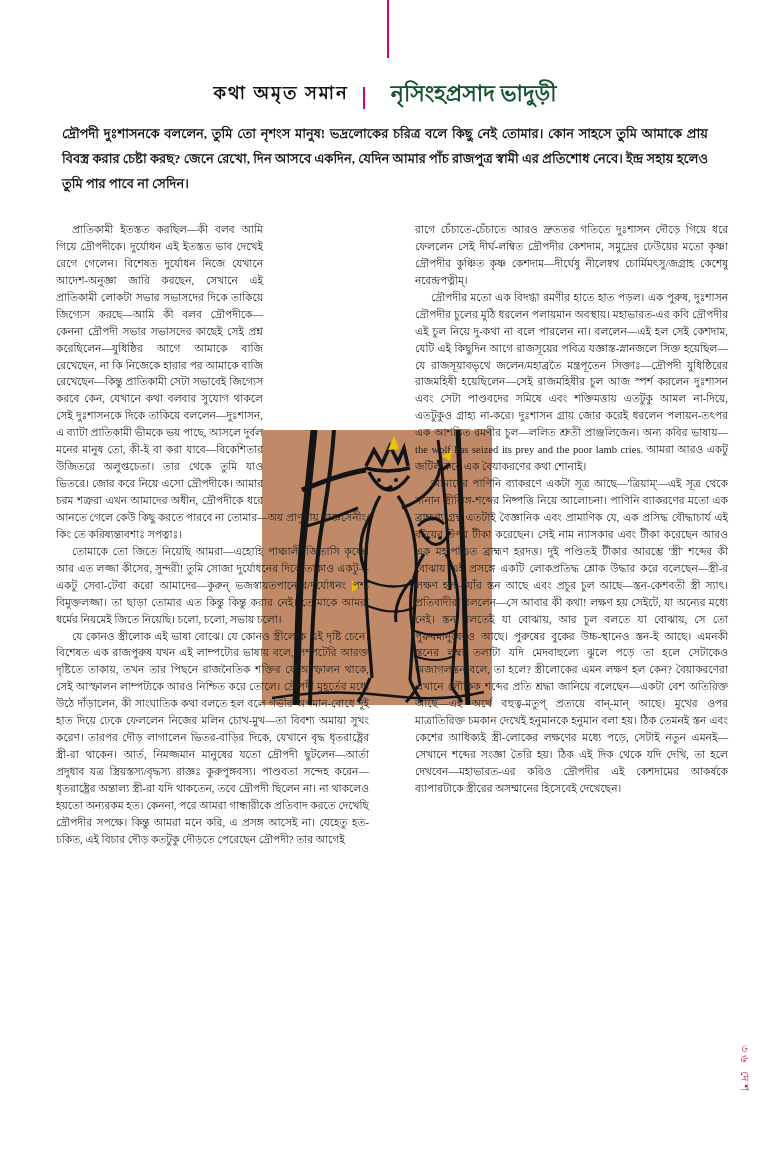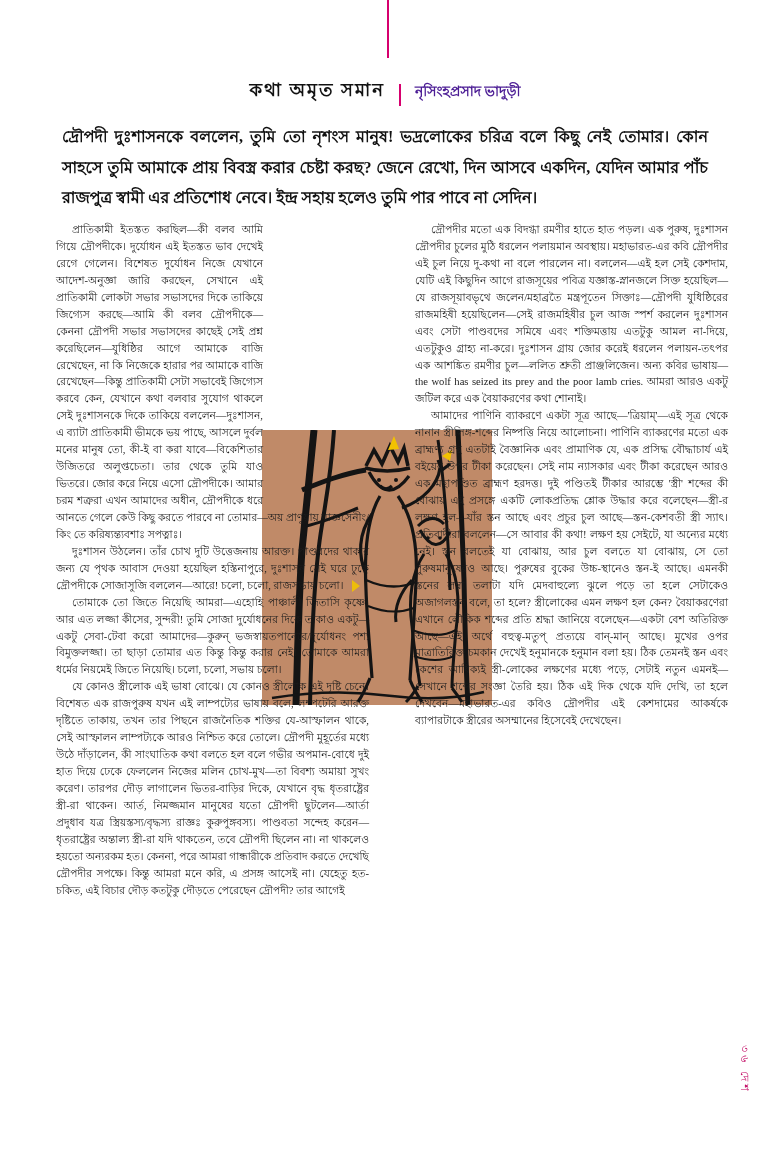--- a/index.html
+++ b/index.html
@@ -49,33 +49,33 @@
   }
   .header .divider {
     width: 2px;
     height: 22px;
     background: #d6006e;
     display: inline-block;
     position: relative;
     top: 3px;
   }
   .header .author {
-    font-size: 14px;
-    color: #4c1d95;
+    font-size: 22px;
+    color: #14532d;
     font-weight: bold;
-    padding-left: 14px;
+    padding-left: 26px;
   }
   
   .intro {
     position: absolute;
     left: 62px;
     top: 122px;
     width: 646px;
     text-align: justify;
-    font-size: 16px;
+    font-size: 13px;
     line-height: 1.92;
     font-weight: bold;
     color: #111;
   }
   
   .columns {
     position: absolute;
     left: 44px;
     top: 222px;
     width: 684px;
@@ -201,25 +201,25 @@
       </g>
 
       <path d="M10 268 q60 -10 120 -2 q50 6 92 -4" stroke="#141414" stroke-width="2.4" fill="none"></path>
     </svg>
   </div>
 
   <div class="columns">
     <div class="col left">
       <div class="shape-left"></div>
       <p>প্রাতিকামী ইতস্তত করছিল—কী বলব আমি গিয়ে দ্রৌপদীকে। দুর্যোধন এই ইতস্তত ভাব দেখেই রেগে গেলেন। বিশেষত দুর্যোধন নিজে যেখানে আদেশ-অনুজ্ঞা জারি করছেন, সেখানে এই প্রাতিকামী লোকটা সভার সভাসদের দিকে তাকিয়ে জিগ্যেস করছে—আমি কী বলব দ্রৌপদীকে—কেননা দ্রৌপদী সভার সভাসদের কাছেই সেই প্রশ্ন করেছিলেন—যুধিষ্ঠির আগে আমাকে বাজি রেখেছেন, না কি নিজেকে হারার পর আমাকে বাজি রেখেছেন—কিন্তু প্রাতিকামী সেটা সভাবেই জিগ্যেস করবে কেন, যেখানে কথা বলবার সুযোগ থাকলে সেই দুঃশাসনকে দিকে তাকিয়ে বললেন—দুঃশাসন, এ ব্যাটা প্রাতিকামী ভীমকে ভয় পাছে, আসলে দুর্বল মনের মানুষ তো, কী-ই বা করা যাবে—বিকেশিতার উজিতরে অলুপ্তচেতা। তার থেকে তুমি যাও ভিতরে। জোর করে নিয়ে এসো দ্রৌপদীকে। আমার চরম শত্রুরা এখন আমাদের অধীন, দ্রৌপদীকে ধরে আনতে গেলে কেউ কিছু করতে পারবে না তোমার—অয় প্রাণুয়ায় যাজ্ঞসেনীং/কিং তে করিষ্যন্ত্যবশাঃ সপত্নাঃ।</p>
-      <p>দুঃশাসন উঠলেন। তাঁর চোখ দুটি উত্তেজনায় আরক্ত। পাণ্ডবদের থাকার জন্য যে পৃথক আবাস দেওয়া হয়েছিল হস্তিনাপুরে, দুঃশাসন সেই ঘরে ঢুকে দ্রৌপদীকে সোজাসুজি বললেন—আরে! চলো, চলো, রাজসভায় চলো।</p>
       <p>তোমাকে তো জিতে নিয়েছি আমরা—এহোহি পাঞ্চালী জিতাসি কৃষ্ণে। আর এত লজ্জা কীসের, সুন্দরী! তুমি সোজা দুর্যোধনের দিকে তাকাও একটু—একটু সেবা-টেবা করো আমাদের—কুরুন্ ভজস্বায়তপানেরে/দুর্যোধনং পশ্য বিমুক্তলজ্জা। তা ছাড়া তোমার এত কিন্তু কিন্তু করার নেই। তোমাকে আমরা ধর্মের নিয়মেই জিতে নিয়েছি। চলো, চলো, সভায় চলো।</p>
       <p>যে কোনও স্ত্রীলোক এই ভাষা বোঝে। যে কোনও স্ত্রীলোক এই দৃষ্টি চেনে। বিশেষত এক রাজপুরুষ যখন এই লাম্পট্যের ভাষায় বলে, লম্পটেরি আরক্ত দৃষ্টিতে তাকায়, তখন তার পিছনে রাজনৈতিক শক্তির যে-আস্ফালন থাকে, সেই আস্ফালন লাম্পট্যকে আরও নিশ্চিত করে তোলে। দ্রৌপদী মুহূর্তের মধ্যে উঠে দাঁড়ালেন, কী সাংঘাতিক কথা বলতে হল বলে গভীর অপমান-বোধে দুই হাত দিয়ে ঢেকে ফেললেন নিজের মলিন চোখ-মুখ—তা বিবশ্য অমায়া সুখং করেণ। তারপর দৌড় লাগালেন ভিতর-বাড়ির দিকে, যেখানে বৃদ্ধ ধৃতরাষ্ট্রের স্ত্রী-রা থাকেন। আর্ত, নিমজ্জমান মানুষের যতো দ্রৌপদী ছুটলেন—আর্তা প্রদুধাব যত্র স্ত্রিয়স্তস্য/বৃদ্ধস্য রাজ্ঞঃ কুরুপুঙ্গবস্য। পাণ্ডবতা সন্দেহ করেন—ধৃতরাষ্ট্রের অন্তাল্য স্ত্রী-রা যদি থাকতেন, তবে দ্রৌপদী ছিলেন না। না থাকলেও হয়তো অন্যরকম হত। কেননা, পরে আমরা গান্ধারীকে প্রতিবাদ করতে দেখেছি দ্রৌপদীর সপক্ষে। কিন্তু আমরা মনে করি, এ প্রসঙ্গ আসেই না। যেহেতু হত-চকিত, এই বিচার দৌড় কতটুকু দৌড়তে পেরেছেন দ্রৌপদী? তার আগেই</p>
     </div>
     <div class="col right">
+      <p class="noindent">রাগে চেঁচাতে-চেঁচাতে আরও দ্রুততর গতিতে দুঃশাসন দৌড়ে গিয়ে ধরে ফেললেন সেই দীর্ঘ-লম্বিত দ্রৌপদীর কেশদাম, সমুদ্রের ঢেউয়ের মতো কৃষ্ণা দ্রৌপদীর কুঞ্চিত কৃষ্ণ কেশদাম—দীর্ঘেষু নীলেষ্বথ চোর্মিমৎসু/জগ্রাহ কেশেষু নরেন্দ্রপত্নীম্‌।</p>
       <p>দ্রৌপদীর মতো এক বিদগ্ধা রমণীর হাতে হাত পড়ল। এক পুরুষ, দুঃশাসন দ্রৌপদীর চুলের মুঠি ধরলেন পলায়মান অবস্থায়। মহাভারত-এর কবি দ্রৌপদীর এই চুল নিয়ে দু-কথা না বলে পারলেন না। বললেন—এই হল সেই কেশদাম, যেটি এই কিছুদিন আগে রাজসূয়ের পবিত্র যজ্ঞাস্ত-স্নানজলে সিক্ত হয়েছিল—যে রাজসূয়াবভৃথে জলেন/মহাব্রতৈ মন্ত্রপূতেন সিক্তাঃ—দ্রৌপদী যুধিষ্ঠিরের রাজমহিষী হয়েছিলেন—সেই রাজমহিষীর চুল আজ স্পর্শ করলেন দুঃশাসন এবং সেটা পাণ্ডবদের সমিষে এবং শক্তিমত্তায় এতটুকু আমল না-দিয়ে, এতটুকুও গ্রাহ্য না-করে। দুঃশাসন গ্রায় জোর করেই ধরলেন পলায়ন-তৎপর এক আশঙ্কিত রমণীর চুল—ললিত শ্রুতী প্রাঞ্জলিজেন। অন্য কবির ভাষায়—the wolf has seized its prey and the poor lamb cries. আমরা আরও একটু জটিল করে এক বৈয়াকরণের কথা শোনাই।</p>
       <p>আমাদের পাণিনি ব্যাকরণে একটা সূত্র আছে—'ত্রিয়াম্‌'—এই সূত্র থেকে নানান স্ত্রীলিঙ্গ-শব্দের নিষ্পত্তি নিয়ে আলোচনা। পাণিনি ব্যাকরণের মতো এক ব্রাহ্মণ্য গ্রন্থ এতটাই বৈজ্ঞানিক এবং প্রামাণিক যে, এক প্রসিদ্ধ বৌদ্ধাচার্য এই বইয়ের উপর টীকা করেছেন। সেই নাম ন্যাসকার এবং টীকা করেছেন আরও এক মহাপণ্ডিত ব্রাহ্মণ হরদত্ত। দুই পণ্ডিতই টীকার আরম্ভে 'স্ত্রী' শব্দের কী বোঝায় এই প্রসঙ্গে একটি লোকপ্রতিদ্ধ শ্লোক উদ্ধার করে বলেছেন—স্ত্রী-র লক্ষণ হল—যাঁর স্তন আছে এবং প্রচুর চুল আছে—স্তন-কেশবতী স্ত্রী স্যাৎ। প্রতিবাদীরা বললেন—সে আবার কী কথা! লক্ষণ হয় সেইটে, যা অন্যের মধ্যে নেই। স্তন বলতেই যা বোঝায়, আর চুল বলতে যা বোঝায়, সে তো পুরুষমানুষেরও আছে। পুরুষের বুকের উচ্চ-স্থানেও স্তন-ই আছে। এমনকী স্তনের লম্বা তলাটা যদি মেদবাহুল্যে ঝুলে পড়ে তা হলে সেটাকেও অজাগলস্তন বলে, তা হলে? স্ত্রীলোকের এমন লক্ষণ হল কেন? বৈয়াকরণেরা এখানে লৌকিক শব্দের প্রতি শ্রদ্ধা জানিয়ে বলেছেন—একটা বেশ অতিরিক্ত আছে—এই অর্থে বহুত্ব-মতুপ্‌ প্রত্যয়ে বান্-মান্‌ আছে। মুখের ওপর মাত্রাতিরিক্ত চমকান দেখেই হনুমানকে হনুমান বলা হয়। ঠিক তেমনই স্তন এবং কেশের আধিক্যই স্ত্রী-লোকের লক্ষণের মধ্যে পড়ে, সেটাই নতুন এমনই—সেখানে শব্দের সংজ্ঞা তৈরি হয়। ঠিক এই দিক থেকে যদি দেখি, তা হলে দেখবেন—মহাভারত-এর কবিও দ্রৌপদীর এই কেশদামের আকর্ষকে ব্যাপারটাকে স্ত্রীরের অসম্মানের হিসেবেই দেখেছেন।</p>
     </div>
   </div>
 
   <div class="folio">
     <span class="num">৩৬</span>
     <span class="word">দেশ</span>
   </div>
 

